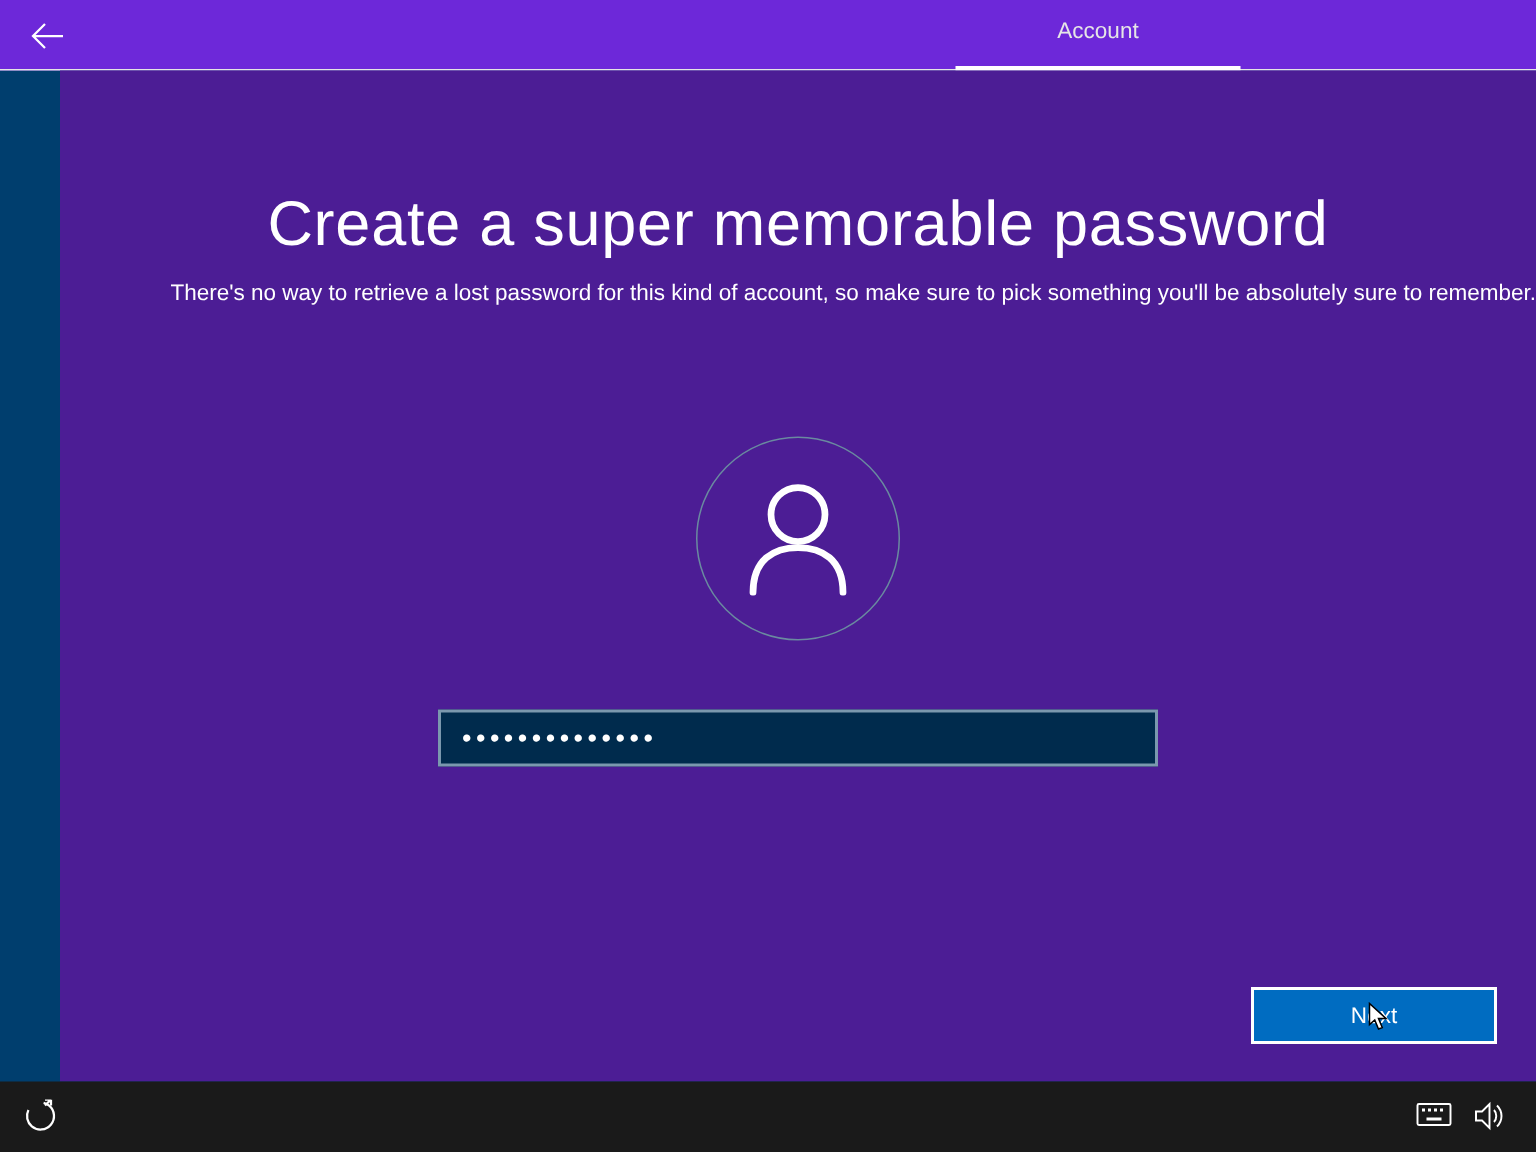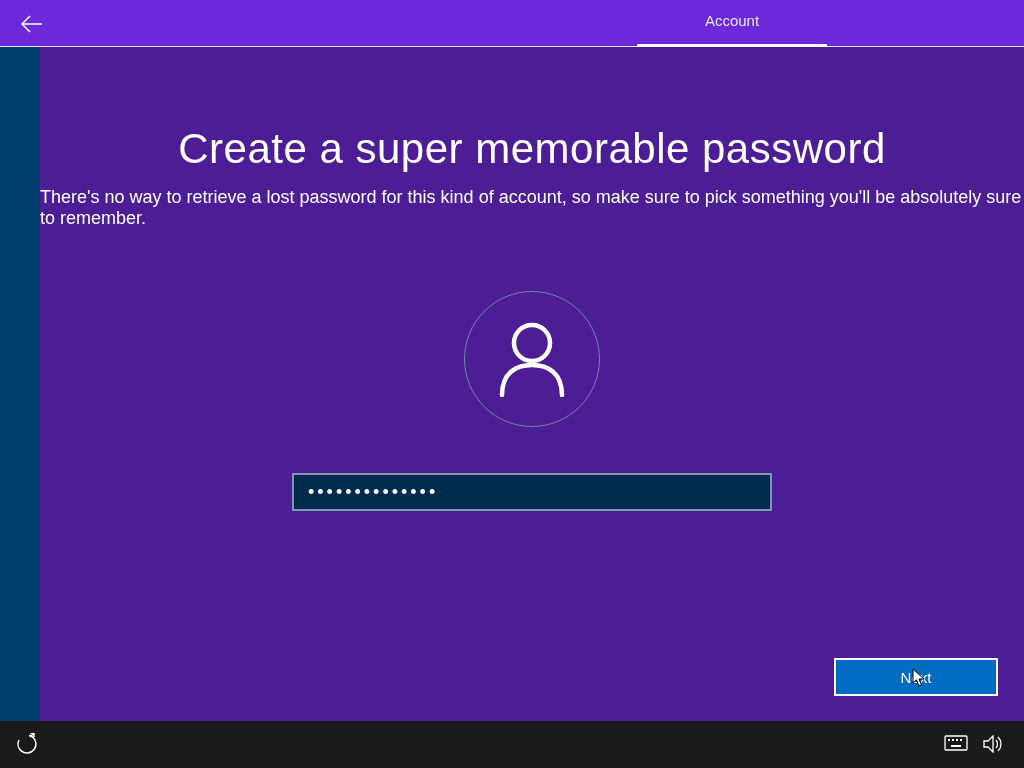--- a/index.html
+++ b/index.html
@@ -73,22 +73,22 @@
       width: 100%;
       text-align: center;
       font-size: 42px;
       font-weight: 200;
       letter-spacing: 0.5px;
     }
     .subheading {
       position: absolute;
       top: 140px;
       width: 100%;
-      text-align: left;
-      font-size: 18px;
+      text-align: right;
+      font-size: 15px;
       font-weight: 400;
       color: #ffffff;
     }
     .avatar-circle {
       position: absolute;
       top: 244px;
       left: 50%;
       transform: translateX(-50%);
       width: 136px;
       height: 136px;

